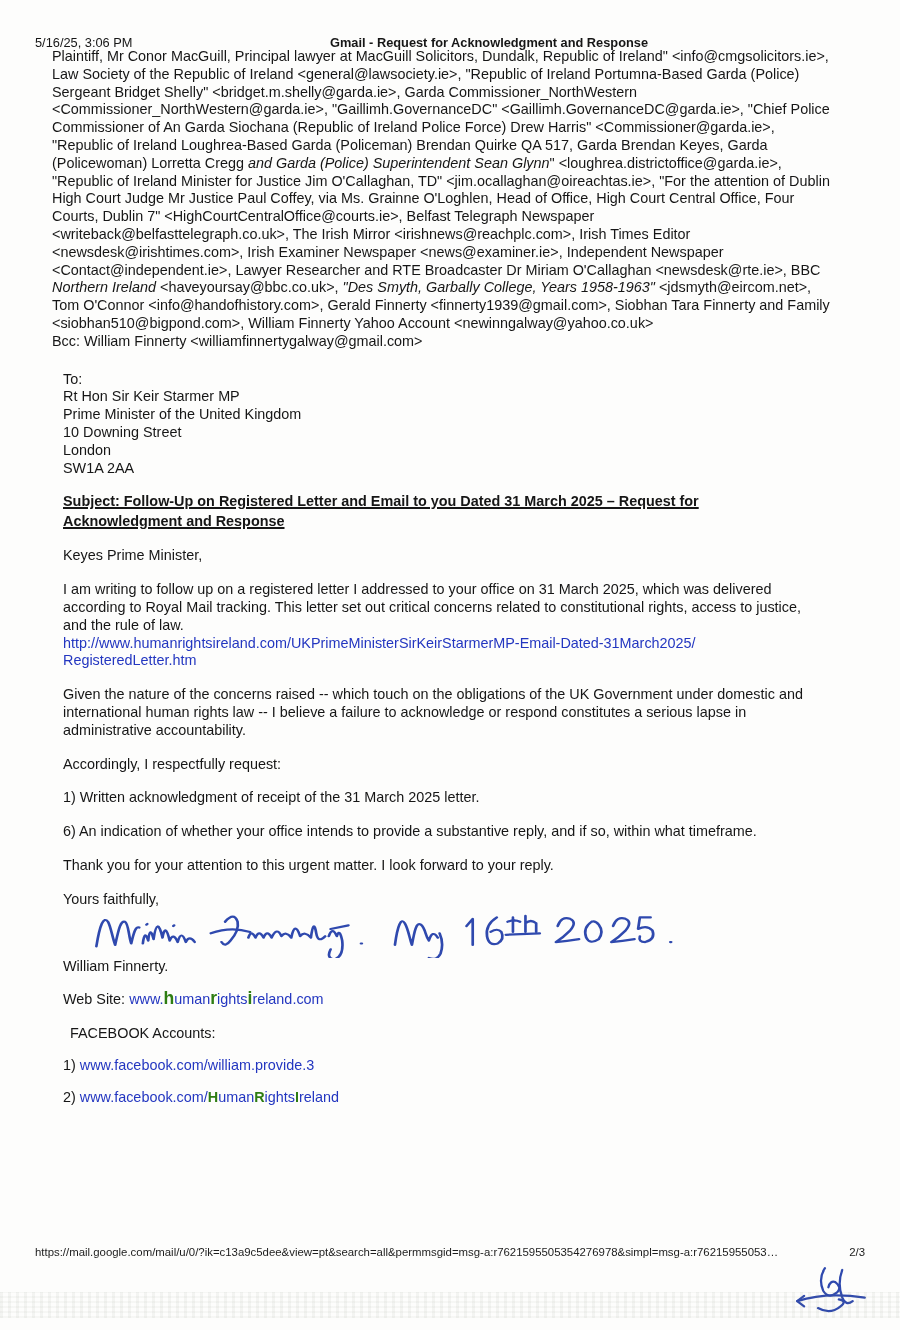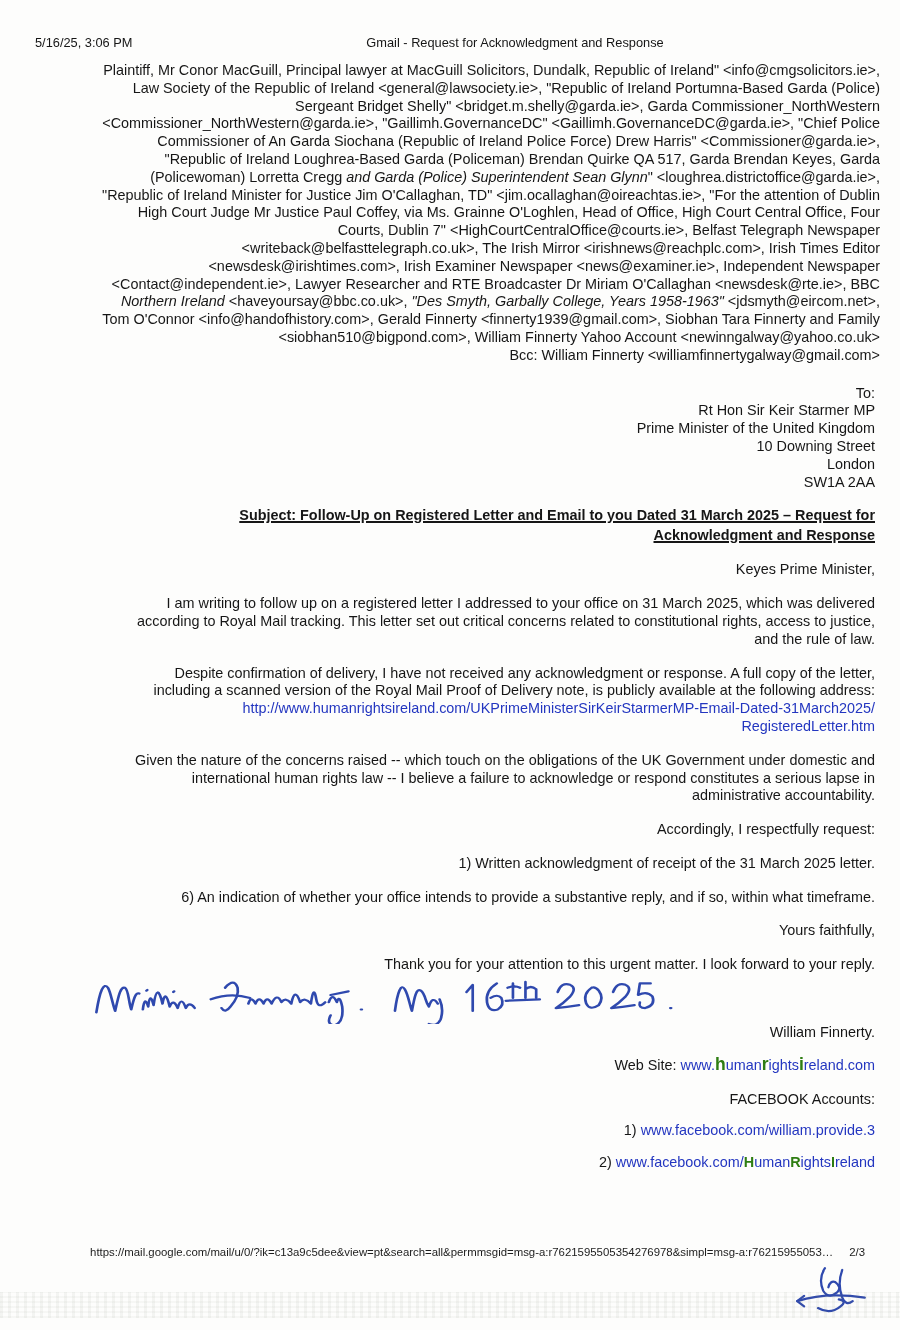--- a/index.html
+++ b/index.html
@@ -2,30 +2,29 @@
 <html><head>
 <meta charset="utf-8">
 <style>
   html,body{margin:0;padding:0;background:#e8e8e8;}
   .page{
     position:relative;
     width:900px;height:1330px;
     margin:0 auto;
     background:#fdfdfc;
     box-sizing:border-box;
-    padding-top:62px;
+    padding-top:48px;
     overflow:hidden;
     font-family:"Liberation Sans","DejaVu Sans",sans-serif;
     font-size:14.4px;
     line-height:17.8px;
     color:#161616;
-    text-align:right;
   }
   .hdr-date{position:absolute;left:35px;top:36px;font-size:12.8px;line-height:14px;}
-  .hdr-title{position:absolute;left:515px;top:36px;transform:translateX(-50%);font-size:12.8px;line-height:14px;white-space:nowrap;}
+  .hdr-title{position:absolute;left:489px;top:36px;transform:translateX(-50%);font-size:12.8px;line-height:14px;white-space:nowrap;font-weight:bold;}
   .recipients{margin:0 20px 0 52px;white-space:pre-line;}
   .letter{margin-left:63px;margin-right:25px;}
   .to-block{margin-top:20px;white-space:pre-line;}
   .subject{margin-top:14px;font-weight:bold;text-decoration:underline;text-decoration-thickness:1.5px;white-space:pre-line;line-height:20px;}
   .para{margin-top:16px;white-space:pre-line;}
   .tight{margin-top:0;}
   .lnk{color:#2336c0;}
   .it{font-style:italic;}
   .grn{color:#2e7d12;font-weight:bold;font-size:1.22em;}
   .grn2{color:#2e7d12;font-weight:bold;}
@@ -84,39 +83,37 @@
 
     <div class="subject">Subject: Follow-Up on Registered Letter and Email to you Dated 31 March 2025 – Request for
 Acknowledgment and Response</div>
 
     <div class="para">Keyes Prime Minister,</div>
 
     <div class="para">I am writing to follow up on a registered letter I addressed to your office on 31 March 2025, which was delivered
 according to Royal Mail tracking. This letter set out critical concerns related to constitutional rights, access to justice,
 and the rule of law.</div>
 
-    <div class="para">Despite confirmation of delivery, I have not received any acknowledgment or response. A full copy of the letter,
-including a scanned version of the Royal Mail Proof of Delivery note, is publicly available at the following address:</div>
     <div class="para tight lnk">http://www.humanrightsireland.com/UKPrimeMinisterSirKeirStarmerMP-Email-Dated-31March2025/
 RegisteredLetter.htm</div>
 
     <div class="para">Given the nature of the concerns raised -- which touch on the obligations of the UK Government under domestic and
 international human rights law -- I believe a failure to acknowledge or respond constitutes a serious lapse in
 administrative accountability.</div>
 
     <div class="para">Accordingly, I respectfully request:</div>
 
     <div class="para">1) Written acknowledgment of receipt of the 31 March 2025 letter.</div>
 
     <div class="para">6) An indication of whether your office intends to provide a substantive reply, and if so, within what timeframe.</div>
 
 
+    <div class="para">Thank you for your attention to this urgent matter. I look forward to your reply.</div>
+
     <div class="para">Yours faithfully,</div>
-
-    <div class="para">Thank you for your attention to this urgent matter. I look forward to your reply.</div>
 
     <div class="sig-row" title="">
       <svg width="590" height="58" viewBox="0 0 660 80" preserveAspectRatio="none" fill="none" stroke="#2f49ae" stroke-width="3" stroke-linecap="round" stroke-linejoin="round">
         <path d="M6 64 C10 34 14 22 19 30 C22 36 24 52 27 62 C31 40 33 28 38 30 C42 32 42 50 45 60 C48 44 50 36 54 38"></path>
         <path d="M58 60 Q60 40 64 56 Q66 34 70 54 Q74 20 80 52 Q83 30 88 56 Q92 44 97 58 Q101 40 106 58 Q110 48 116 58"></path>
         <path d="M62 34 l1 -1 M92 36 l1 -1"></path>
         <path d="M150 30 Q160 16 164 30 Q166 42 156 56 Q150 66 146 58"></path>
         <path d="M134 46 Q156 36 178 44"></path>
         <path d="M176 52 Q179 40 184 52 Q188 40 193 52 Q197 40 202 52 Q208 36 213 50 Q218 42 224 52 Q228 28 234 50 Q239 42 246 52 Q249 24 252 46 Q254 60 262 50"></path>
         <path d="M266 50 Q270 36 275 50 Q278 38 281 56 Q283 78 272 82 Q263 80 268 68"></path>

